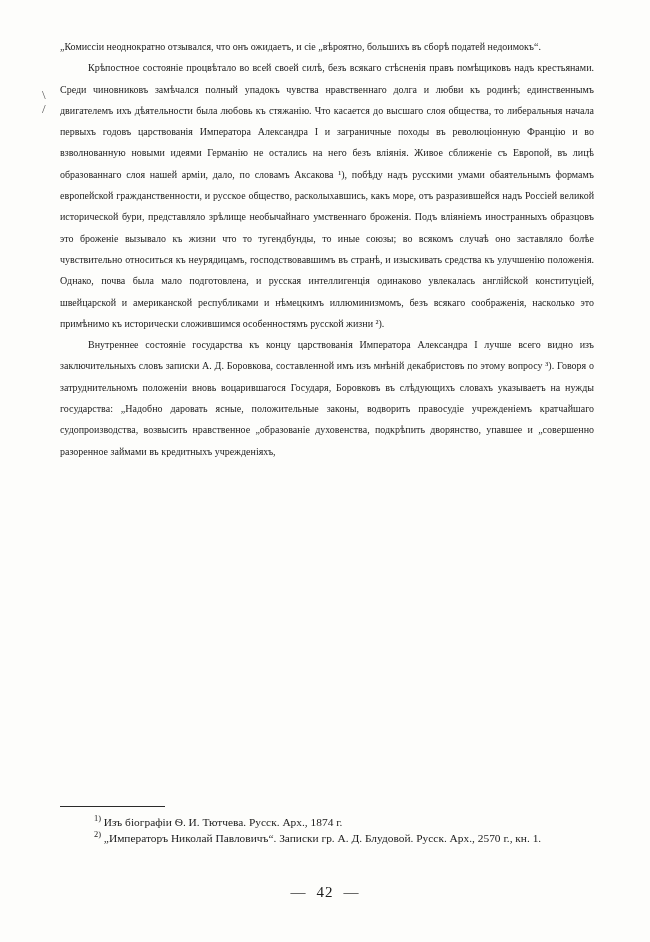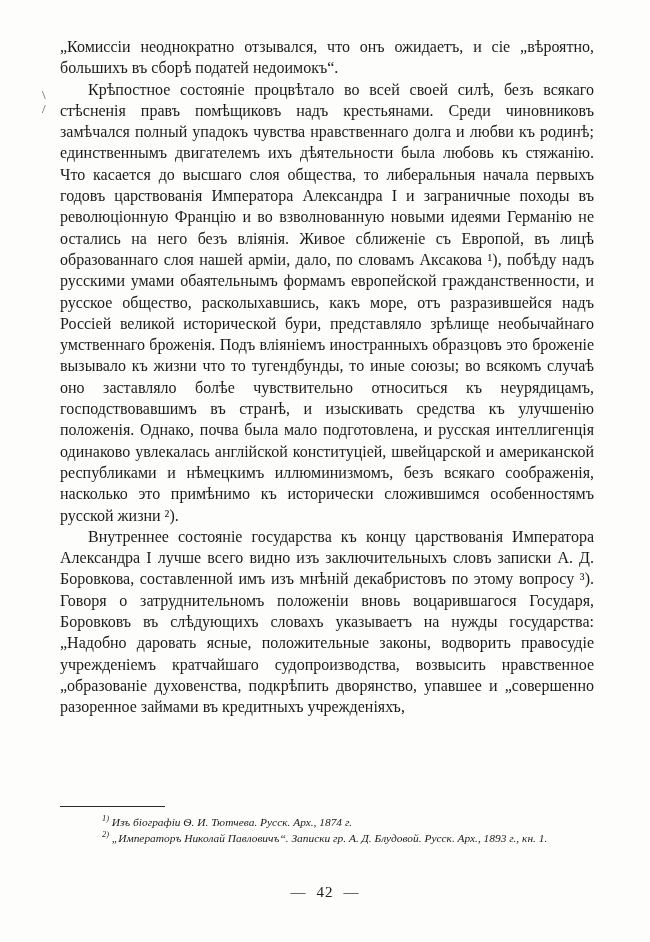--- a/index.html
+++ b/index.html
@@ -17,21 +17,21 @@
   }
   .page {
     position: absolute;
     left: 0; top: 0;
     width: 650px;
     height: 942px;
     box-sizing: border-box;
     padding: 36px 56px 0 60px;
   }
   .body-text {
-    font-size: 16px;
+    font-size: 10px;
     line-height: 21.3px;
     text-align: justify;
     text-justify: inter-word;
     color: #1b1b1b;
   }
   .body-text p {
     margin: 0;
     text-indent: 28px;
     hyphens: manual;
   }
@@ -54,28 +54,27 @@
   .footnote-rule {
     position: absolute;
     left: 60px;
     top: 806px;
     width: 105px;
     height: 1px;
     background: #2a2a2a;
   }
   .footnotes {
     position: absolute;
-    left: 76px;
+    left: 68px;
     top: 814px;
     width: 534px;
     font-size: 11.4px;
     line-height: 16.4px;
     color: #1b1b1b;
     text-align: justify;
-    font-style: italic;
   }
   .footnotes p {
     margin: 0;
     text-indent: 26px;
   }
   .footnotes sup {
     font-size: 8.4px;
     vertical-align: super;
     line-height: 0;
   }
@@ -108,20 +107,20 @@
   <div class="body-text">
     <p class="no-indent">„Комиссіи неоднократно отзывался, что онъ ожидаетъ, и сіе „вѣроятно, большихъ въ сборѣ податей недоимокъ“.</p>
     <p>Крѣпостное состояніе процвѣтало во всей своей силѣ, безъ всякаго стѣсненія правъ помѣщиковъ надъ крестьянами. Среди чиновниковъ замѣчался полный упадокъ чувства нравственнаго долга и любви къ родинѣ; единственнымъ двигателемъ ихъ дѣятельности была любовь къ стяжанію. Что касается до высшаго слоя общества, то либеральныя начала первыхъ годовъ царствованія Императора Александра I и заграничные походы въ революціонную Францію и во взволнованную новыми идеями Германію не остались на него безъ вліянія. Живое сближеніе съ Европой, въ лицѣ образованнаго слоя нашей арміи, дало, по словамъ Аксакова ¹), побѣду надъ русскими умами обаятельнымъ формамъ европейской гражданственности, и русское общество, расколыхавшись, какъ море, отъ разразившейся надъ Россіей великой исторической бури, представляло зрѣлище необычайнаго умственнаго броженія. Подъ вліяніемъ иностранныхъ образцовъ это броженіе вызывало къ жизни что то тугендбунды, то иные союзы; во всякомъ случаѣ оно заставляло болѣе чувствительно относиться къ неурядицамъ, господствовавшимъ въ странѣ, и изыскивать средства къ улучшенію положенія. Однако, почва была мало подготовлена, и русская интеллигенція одинаково увлекалась англійской конституціей, швейцарской и американской республиками и нѣмецкимъ иллюминизмомъ, безъ всякаго соображенія, насколько это примѣнимо къ исторически сложившимся особенностямъ русской жизни ²).</p>
     <p>Внутреннее состояніе государства къ концу царствованія Императора Александра I лучше всего видно изъ заключительныхъ словъ записки А. Д. Боровкова, составленной имъ изъ мнѣній декабристовъ по этому вопросу ³). Говоря о затруднительномъ положеніи вновь воцарившагося Государя, Боровковъ въ слѣдующихъ словахъ указываетъ на нужды государства: „Надобно даровать ясные, положительные законы, водворить правосудіе учрежденіемъ кратчайшаго судопроизводства, возвысить нравственное „образованіе духовенства, подкрѣпить дворянство, упавшее и „совершенно разоренное займами въ кредитныхъ учрежденіяхъ,</p>
   </div>
 
   <div class="footnote-rule"></div>
 
   <div class="footnotes">
     <p><sup>1)</sup> <span>Изъ біографіи Ѳ. И. Тютчева. Русск. Арх., 1874 г.</span></p>
-    <p><sup>2)</sup> <span>„Императоръ Николай Павловичъ“. Записки гр. А. Д. Блудовой. Русск. Арх., 1893 г., кн. 1.</span></p>
+    <p><sup>2)</sup> <span>„Императоръ Николай Павловичъ“. Записки гр. А. Д. Блудовой. Русск. Арх., 2570 г., кн. 1.</span></p>
   </div>
 
   <div class="page-footer">
     <span class="dash">—</span><span>42</span><span class="dash">—</span>
   </div>
 
 </div>
 
 </body></html>

